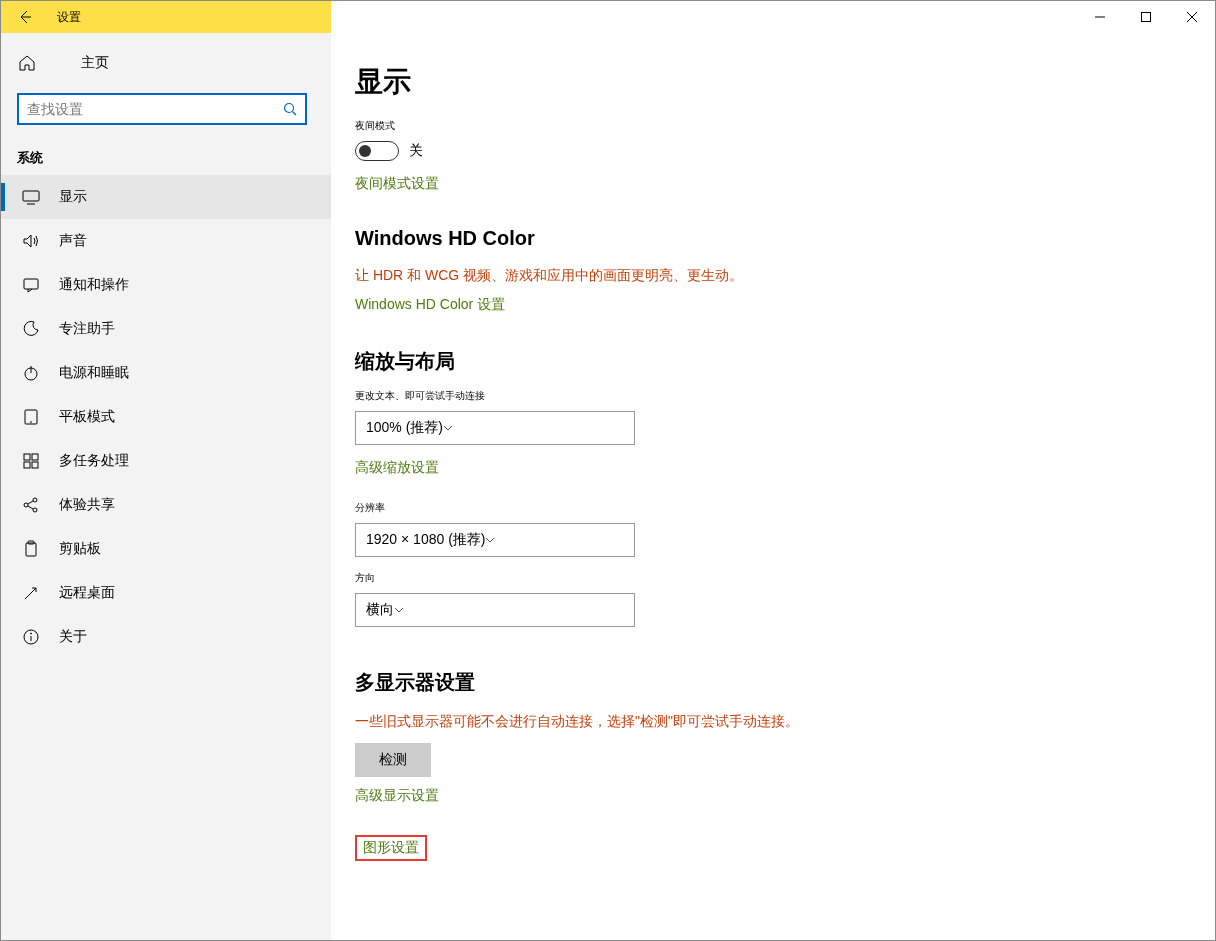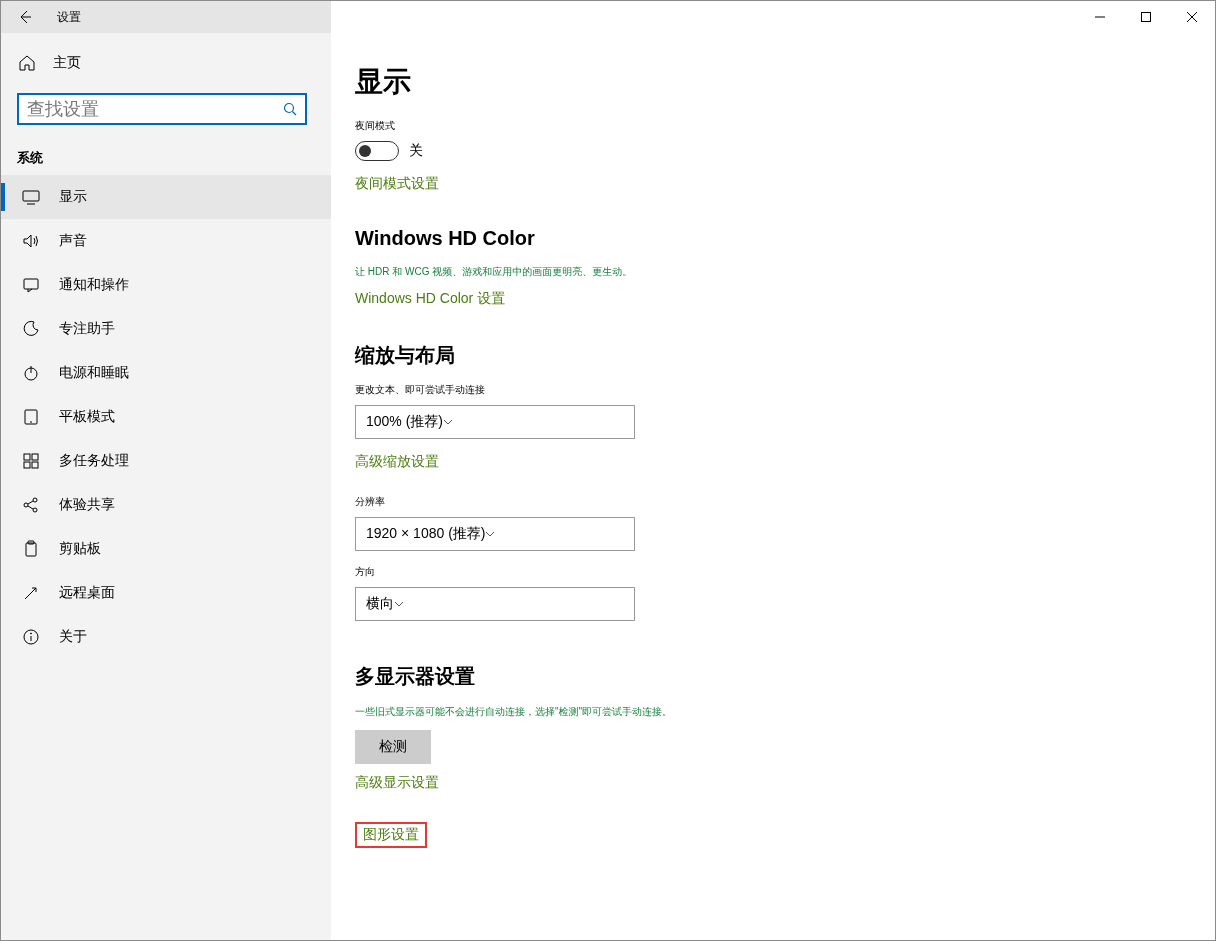--- a/index.html
+++ b/index.html
@@ -1,52 +1,52 @@
 <!DOCTYPE html>
 <html><head>
 <meta charset="utf-8">
 <style>
   * { box-sizing: border-box; margin: 0; padding: 0; }
   html, body { width: 1216px; height: 941px; font-family: "Microsoft YaHei", "Segoe UI", sans-serif; font-size: 14px; color: #000; background: #fff; overflow: hidden; }
   .window { width: 1216px; height: 941px; border: 1px solid #8a8a8a; display: flex; flex-direction: column; background: #fff; }
   
   .titlebar { height: 32px; display: flex; align-items: stretch; }
-  .titlebar-left { flex: 0 0 330px; display: flex; align-items: center; background: #e5e5e5; }
+  .titlebar-left { flex: 0 0 330px; display: flex; align-items: center; background: #fde047; }
   .back-btn { width: 48px; height: 32px; display: flex; align-items: center; justify-content: center; }
   .title-text { font-size: 12px; padding-left: 8px; }
   .titlebar-right { flex: 1; display: flex; justify-content: flex-end; align-items: stretch; background: #fff; }
   .win-btn { width: 46px; display: flex; align-items: center; justify-content: center; }
   .win-btn svg { stroke: #000; }
   
   .body { flex: 1; display: flex; overflow: hidden; }
   .sidebar { width: 330px; background: #f3f3f3; padding-top: 10px; position: relative; }
   .side-row { height: 42px; display: flex; align-items: center; padding-left: 16px; cursor: default; }
   .side-row .icon { width: 20px; height: 20px; display: flex; align-items: center; justify-content: center; margin-right: 16px; }
-  .home-row { height: 40px; margin-bottom: 10px; }
+  .home-row { height: 40px; margin-bottom: 10px; gap: 28px; }
   .search-wrap { padding: 0 16px 14px 16px; }
   .search-box { width: 290px; height: 32px; border: 2px solid #0067c0; background: #fff; display: flex; align-items: center; padding: 0 8px; }
-  .search-box input { border: none; outline: none; flex: 1; font-size: 18px; background: transparent; }
+  .search-box input { border: none; outline: none; flex: 1; font-size: 14px; background: transparent; }
   .search-box input::placeholder { color: #777; }
   .search-icon { color: #0067c0; }
   .group-header { padding: 10px 16px 8px 16px; font-size: 13px; font-weight: 600; }
   .nav-item { height: 44px; display: flex; align-items: center; padding-left: 20px; position: relative; }
   .nav-item.active::before { content: ""; position: absolute; left: 0; top: 8px; bottom: 8px; width: 4px; background: #0067c0; }
   .nav-item.active { background: #e6e6e6; }
   .nav-item .icon { width: 20px; height: 20px; margin-right: 18px; display: flex; align-items: center; justify-content: center; }
   .nav-item span.label { font-size: 14px; }
   
   .main { flex: 1; overflow-y: auto; padding: 30px 40px 40px 24px; position: relative; }
   h1.page-title { font-size: 28px; font-weight: 600; margin-bottom: 18px; }
   h2.section { font-size: 20px; font-weight: 600; margin-top: 10px; margin-bottom: 14px; }
   .field-label { font-size: 10px; margin-bottom: 8px; }
   .toggle-row { display: flex; align-items: center; margin-bottom: 14px; }
   .toggle { width: 44px; height: 20px; border: 1px solid #333; border-radius: 10px; position: relative; margin-right: 10px; }
   .toggle::after { content: ""; position: absolute; width: 12px; height: 12px; border-radius: 50%; background: #333; top: 3px; left: 3px; }
   .link { color: #4d7c0f; font-size: 14px; cursor: pointer; display: inline-block; margin-bottom: 6px; }
-  .desc { font-size: 10px; color: #15803d; margin-bottom: 10px; line-height: 1.6; }
+  .desc { font-size: 14px; color: #c2410c; margin-bottom: 10px; line-height: 1.6; }
   .select { width: 280px; height: 34px; border: 1px solid #999; background: #fff; display: flex; align-items: center; padding: 0 10px; margin-bottom: 14px; }
   .select .chev { font-size: 12px; color: #555; }
   .btn { height: 34px; padding: 0 24px; background: #ccc; border: none; display: inline-flex; align-items: center; justify-content: center; font-size: 14px; margin-bottom: 10px; }
   .highlight-box { border: 2px solid #e53935; padding: 2px 6px; display: inline-block; margin-top: 6px; }
   .spacer { height: 18px; }
   
   .main::-webkit-scrollbar { width: 4px; }
   .main::-webkit-scrollbar-thumb { background: #bbb; }
   svg { display: block; }
 </style>

